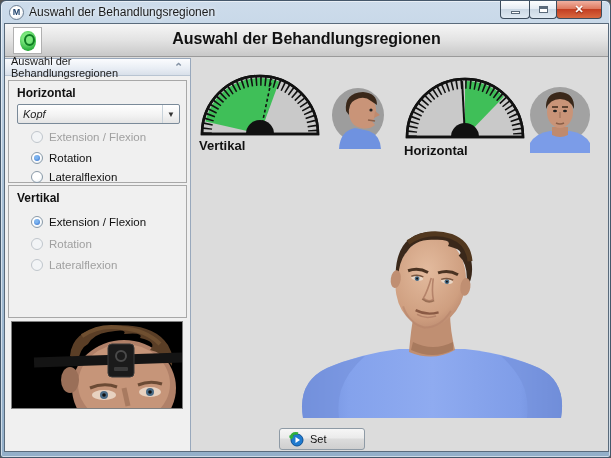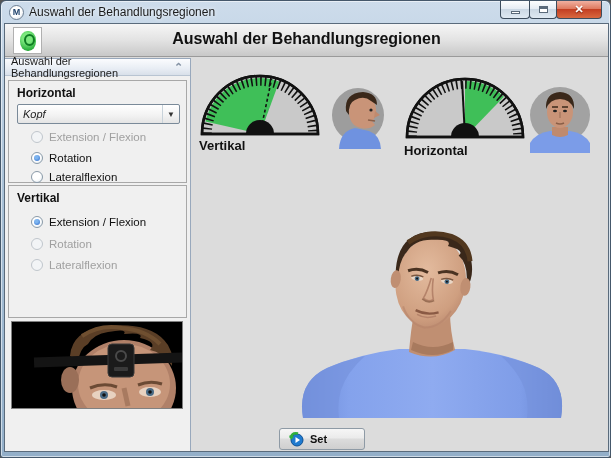--- a/index.html
+++ b/index.html
@@ -88,21 +88,21 @@
   
   .main { position:absolute; left:186px; top:0; right:0; bottom:0; }
   .gauge-svg { position:absolute; }
   .gauge-label { position:absolute; font-size:13px; font-weight:bold; color:#111; }
   .head-thumb { position:absolute; }
   .model { position:absolute; left:104px; top:162px; width:272px; height:198px; }
 
   .actions { position:absolute; left:0; right:0; top:370px; height:22px; }
   .btn { position:absolute; height:22px; border:1px solid #8e9aa5; border-radius:3px;
     background:linear-gradient(180deg,#f6f6f6 0%,#ebebeb 45%,#dcdcdc 50%,#cfcfcf 100%);
-    display:flex; align-items:center; padding:0 8px; font-size:11px; color:#111; cursor:default;font-weight:bold; }
+    display:flex; align-items:center; padding:0 8px; font-size:11px; color:#111; cursor:default; }
   .btn .btn-icon { width:16px; height:16px; margin-right:6px; flex:none; }
   .btn-set { left:88px; width:86px; }
   .btn-save { left:199px; width:89px; }
   .btn-label { font-size:11px; }
 </style>
 </head>
 <body>
 
 <div class="window">
 

